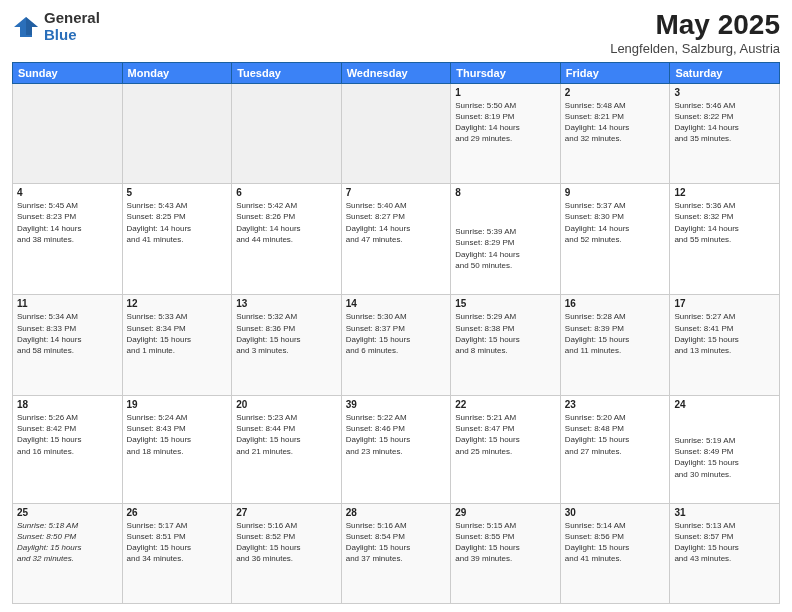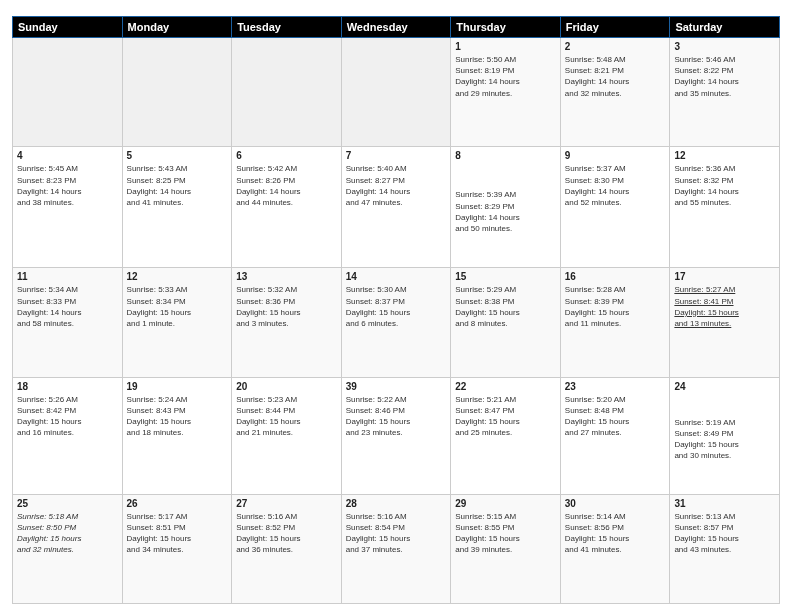--- a/index.html
+++ b/index.html
@@ -59,21 +59,21 @@
     .location-title {
       font-size: 13px;
       color: #444;
     }
     .calendar-table {
       width: 100%;
       border-collapse: collapse;
       flex: 1;
     }
     .calendar-table th {
-      background: #000000;
+      background: #3b82f6;
       color: #fff;
       font-size: 11px;
       font-weight: bold;
       text-align: left;
       padding: 4px 5px;
       border: 1px solid #1a5fa0;
     }
     .calendar-table td {
       border: 1px solid #ccc;
       vertical-align: top;
@@ -104,20 +104,34 @@
     }
     .empty-cell {
       background: #f0f0f0 !important;
     }
   </style>
 </head>
 <body>
 <div class="page">
 
   <div class="header">
+    <div class="logo">
+      <svg class="logo-icon" viewBox="0 0 28 28">
+        <polygon points="14,4 26,14 20,14 20,24 8,24 8,14 2,14" fill="#2a6fba"></polygon>
+        <polygon points="14,4 26,14 20,14 20,22 14,22" fill="#1a4f8a" opacity="0.5"></polygon>
+      </svg>
+      <div class="logo-text">
+        <span class="logo-general">General</span>
+        <span class="logo-blue">Blue</span>
+      </div>
+    </div>
+    <div class="title-block">
+      <div class="month-title">May 2025</div>
+      <div class="location-title">Lengfelden, Salzburg, Austria</div>
+    </div>
   </div>
 
   <table class="calendar-table">
     <thead>
       <tr id="weekday-header">
       <th>Sunday</th>
           <th>Monday</th>
           <th>Tuesday</th>
           <th>Wednesday</th>
           <th>Thursday</th>
@@ -242,21 +256,21 @@
           </td>
           <td>
             <span class="day-num">16</span>
             <div class="day-info" style="white-space: pre-line;">Sunrise: 5:28 AM
 Sunset: 8:39 PM
 Daylight: 15 hours
 and 11 minutes.</div>
           </td>
           <td>
             <span class="day-num">17</span>
-            <div class="day-info" style="white-space: pre-line; text-decoration: underline;">Sunrise: 5:27 AM
+            <div class="day-info" style="white-space: pre-line;">Sunrise: 5:27 AM
 Sunset: 8:41 PM
 Daylight: 15 hours
 and 13 minutes.</div>
           </td>
         </tr>
         <tr>
           <td>
             <span class="day-num">18</span>
             <div class="day-info" style="white-space: pre-line;">Sunrise: 5:26 AM
 Sunset: 8:42 PM

